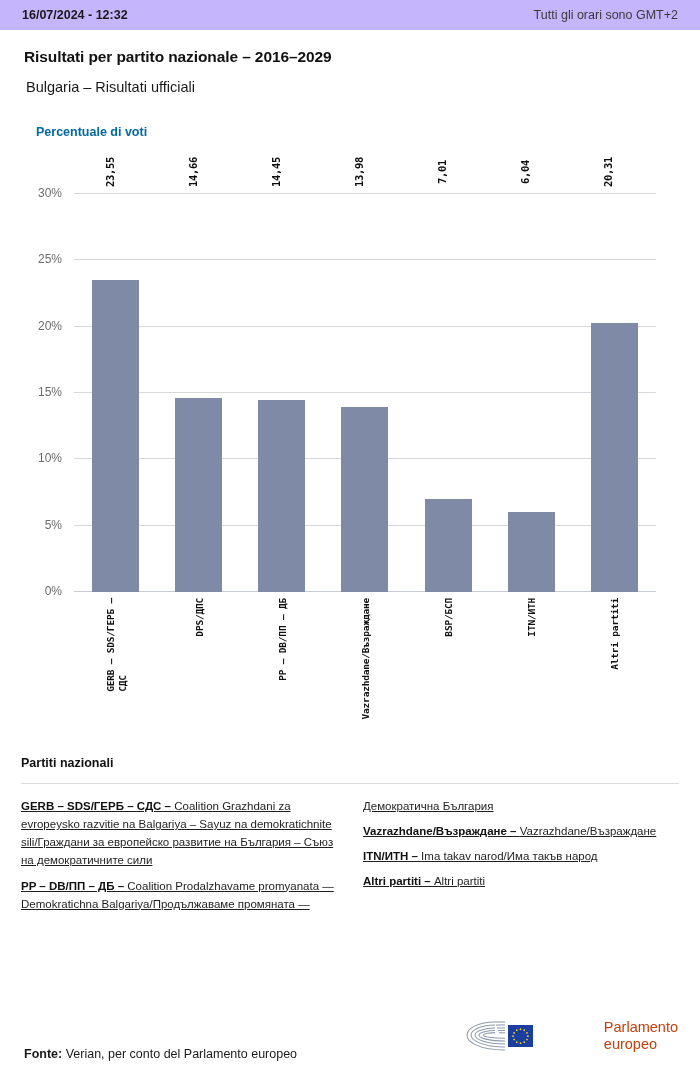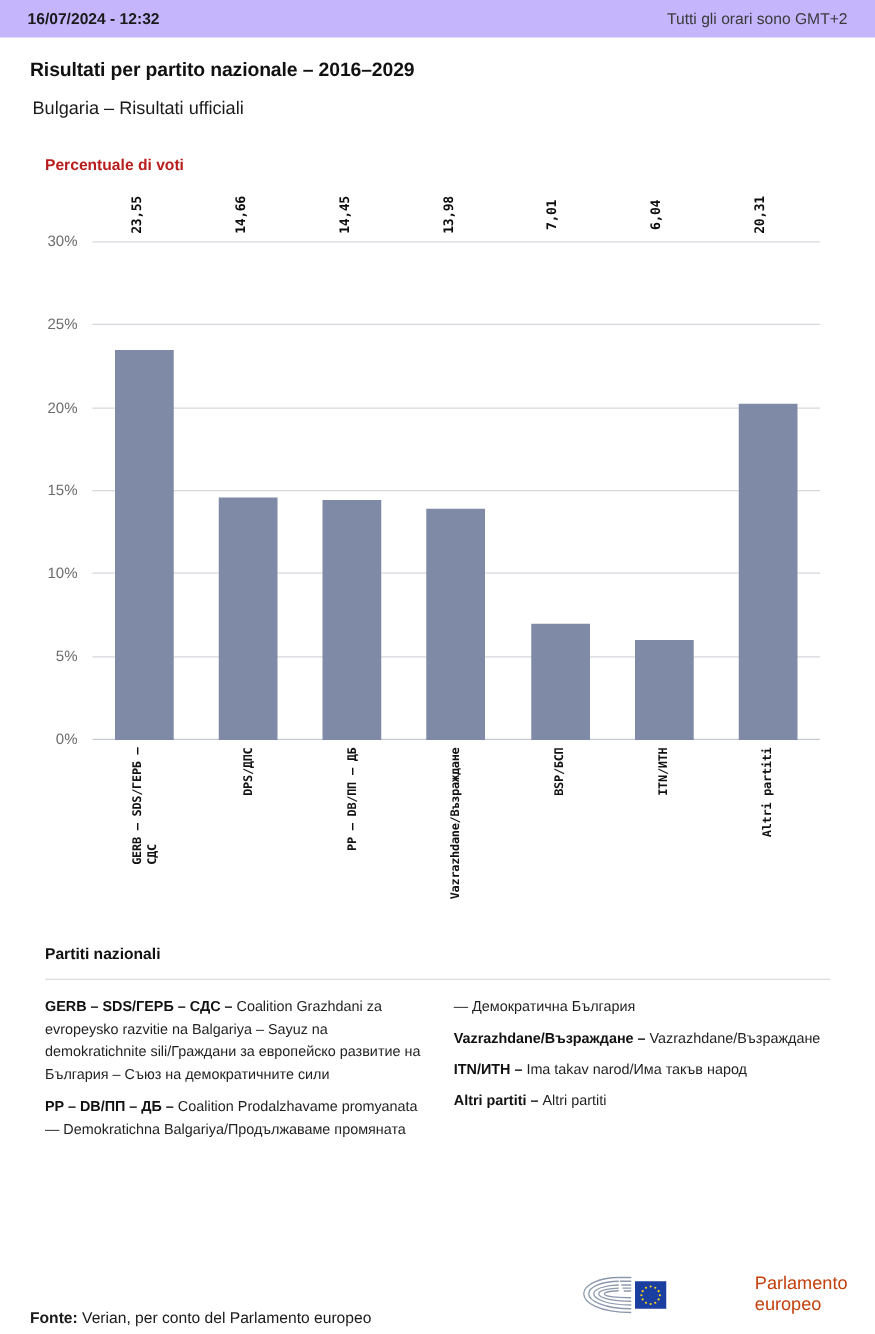--- a/index.html
+++ b/index.html
@@ -39,21 +39,21 @@
     color: #1a1a1a;
     margin-top: 13px;
     padding-left: 2px;
   }
 
   
   .chart-wrap { padding: 0 22px; margin-top: 30px; }
   .chart-title {
     font-size: 12.5px;
     font-weight: bold;
-    color: #b91c1c;
+    color: #0369a1;
     margin-left: 14px;
   }
   .plot {
     position: relative;
     height: 398px;
     margin-top: 55px;
     margin-left: 52px;
     margin-right: 22px;
   }
   .grid-line {
@@ -131,21 +131,21 @@
     transform: rotate(180deg);
     font-family: "DejaVu Sans Mono", monospace;
     font-size: 9.5px;
     font-weight: bold;
     color: #111111;
     white-space: nowrap;
     letter-spacing: -0.2px;
   }
 
   
-  .parties { padding: 0 36px; margin-top: 14px; }
+  .parties { padding: 0 21px; margin-top: 14px; }
   .parties-title {
     font-size: 12.5px;
     font-weight: bold;
     color: #111111;
   }
   .parties-rule {
     height: 1px;
     background: #dcdcdc;
     margin-top: 13px;
     margin-bottom: 13px;
@@ -153,20 +153,21 @@
   .parties-cols {
     column-count: 2;
     column-gap: 26px;
     font-size: 11.5px;
     line-height: 1.58;
     color: #1f1f1f;
   }
   .party-entry {
     break-inside: auto;
     margin-bottom: 7px;
+    text-decoration: underline;
   }
   .party-abbr { font-weight: bold; color: #111111; }
 
   
   .footer {
     position: absolute;
     left: 0; right: 0;
     bottom: 0;
     height: 62px;
     padding: 0 22px 0 24px;

